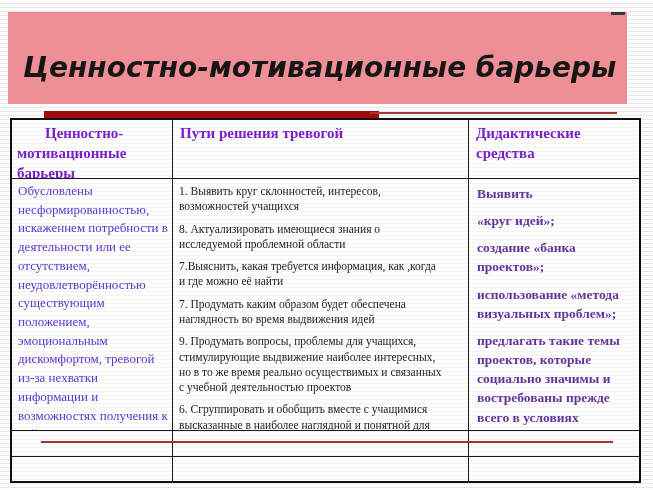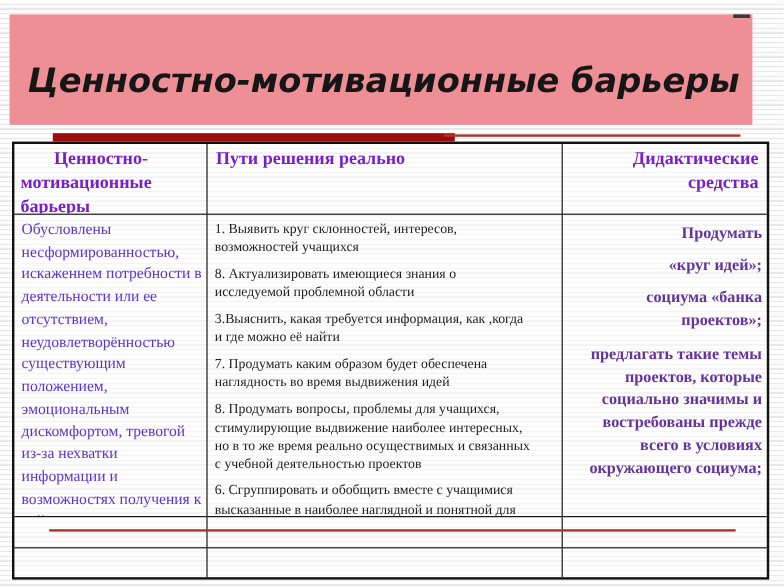--- a/index.html
+++ b/index.html
@@ -35,21 +35,21 @@
     grid-template-columns:161px 296px 1fr;
     grid-template-rows:59px 252px 26px 1fr;
     background:rgba(255,255,255,0.55);
   }
   .cell{
     box-sizing:border-box;
     border-right:1px solid #1a1a1a;
     border-bottom:1px solid #1a1a1a;
     overflow:hidden;
   }
-  .cell.last-col{border-right:none;text-align:right;}
+  .cell.last-col{border-right:none;}
   .cell.last-row{border-bottom:none;}
 
   .hdr{
     font-weight:bold;font-size:15px;line-height:1.32;color:#7a1fc8;
     padding:4px 7px 2px 7px;
   }
   .hdr-1{text-indent:28px;padding-left:5px;}
   .hdr-1 span{display:inline;}
 
   .barriers-body{
@@ -84,41 +84,42 @@
 
   <div class="accent-bar"></div>
   <div class="accent-line"></div>
 
   <div class="table-wrap">
 
     <div class="cell hdr hdr-1">
       <span>Ценностно-мотивационные барьеры</span>
     </div>
     <div class="cell hdr">
-      <span>Пути решения реально</span>
+      <span>Пути решения тревогой</span>
     </div>
     <div class="cell hdr last-col">
       <span>Дидактические средства</span>
     </div>
 
     <div class="cell barriers-body">
       <span>Обусловлены несформированностью, искаженнем потребности в деятельности или ее отсутствием, неудовлетворённостью существующим положением, эмоциональным дискомфортом, тревогой из-за нехватки информации и возможностях получения к ней доступа</span>
     </div>
     <div class="cell solutions-body">
       <p>1. Выявить круг склонностей, интересов, возможностей учащихся</p>
       <p>8. Актуализировать имеющиеся знания о исследуемой проблемной области</p>
-      <p>3.Выяснить, какая требуется  информация, как ,когда и где можно её найти</p>
+      <p>7.Выяснить, какая требуется  информация, как ,когда и где можно её найти</p>
       <p>7. Продумать каким образом будет обеспечена наглядность во время выдвижения идей</p>
-      <p>8.  Продумать вопросы, проблемы для учащихся, стимулирующие выдвижение наиболее интересных, но в то же время реально осуществимых и связанных с учебной деятельностью  проектов</p>
+      <p>9.  Продумать вопросы, проблемы для учащихся, стимулирующие выдвижение наиболее интересных, но в то же время реально осуществимых и связанных с учебной деятельностью  проектов</p>
       <p>6. Сгруппировать и обобщить вместе с учащимися высказанные в наиболее наглядной и понятной для них форме идеи</p>
     </div>
     <div class="cell didactics-body last-col">
-      <p>Продумать</p>
+      <p>Выявить</p>
       <p>«круг идей»;</p>
-      <p>социума «банка проектов»;</p>
+      <p>создание «банка проектов»;</p>
+      <p>использование «метода визуальных проблем»;</p>
       <p>предлагать такие темы проектов, которые социально значимы и востребованы прежде всего в условиях окружающего социума;</p>
     </div>
 
     <div class="cell"></div>
     <div class="cell"></div>
     <div class="cell last-col"></div>
 
     <div class="cell last-row"></div>
     <div class="cell last-row"></div>
     <div class="cell last-col last-row"></div>

